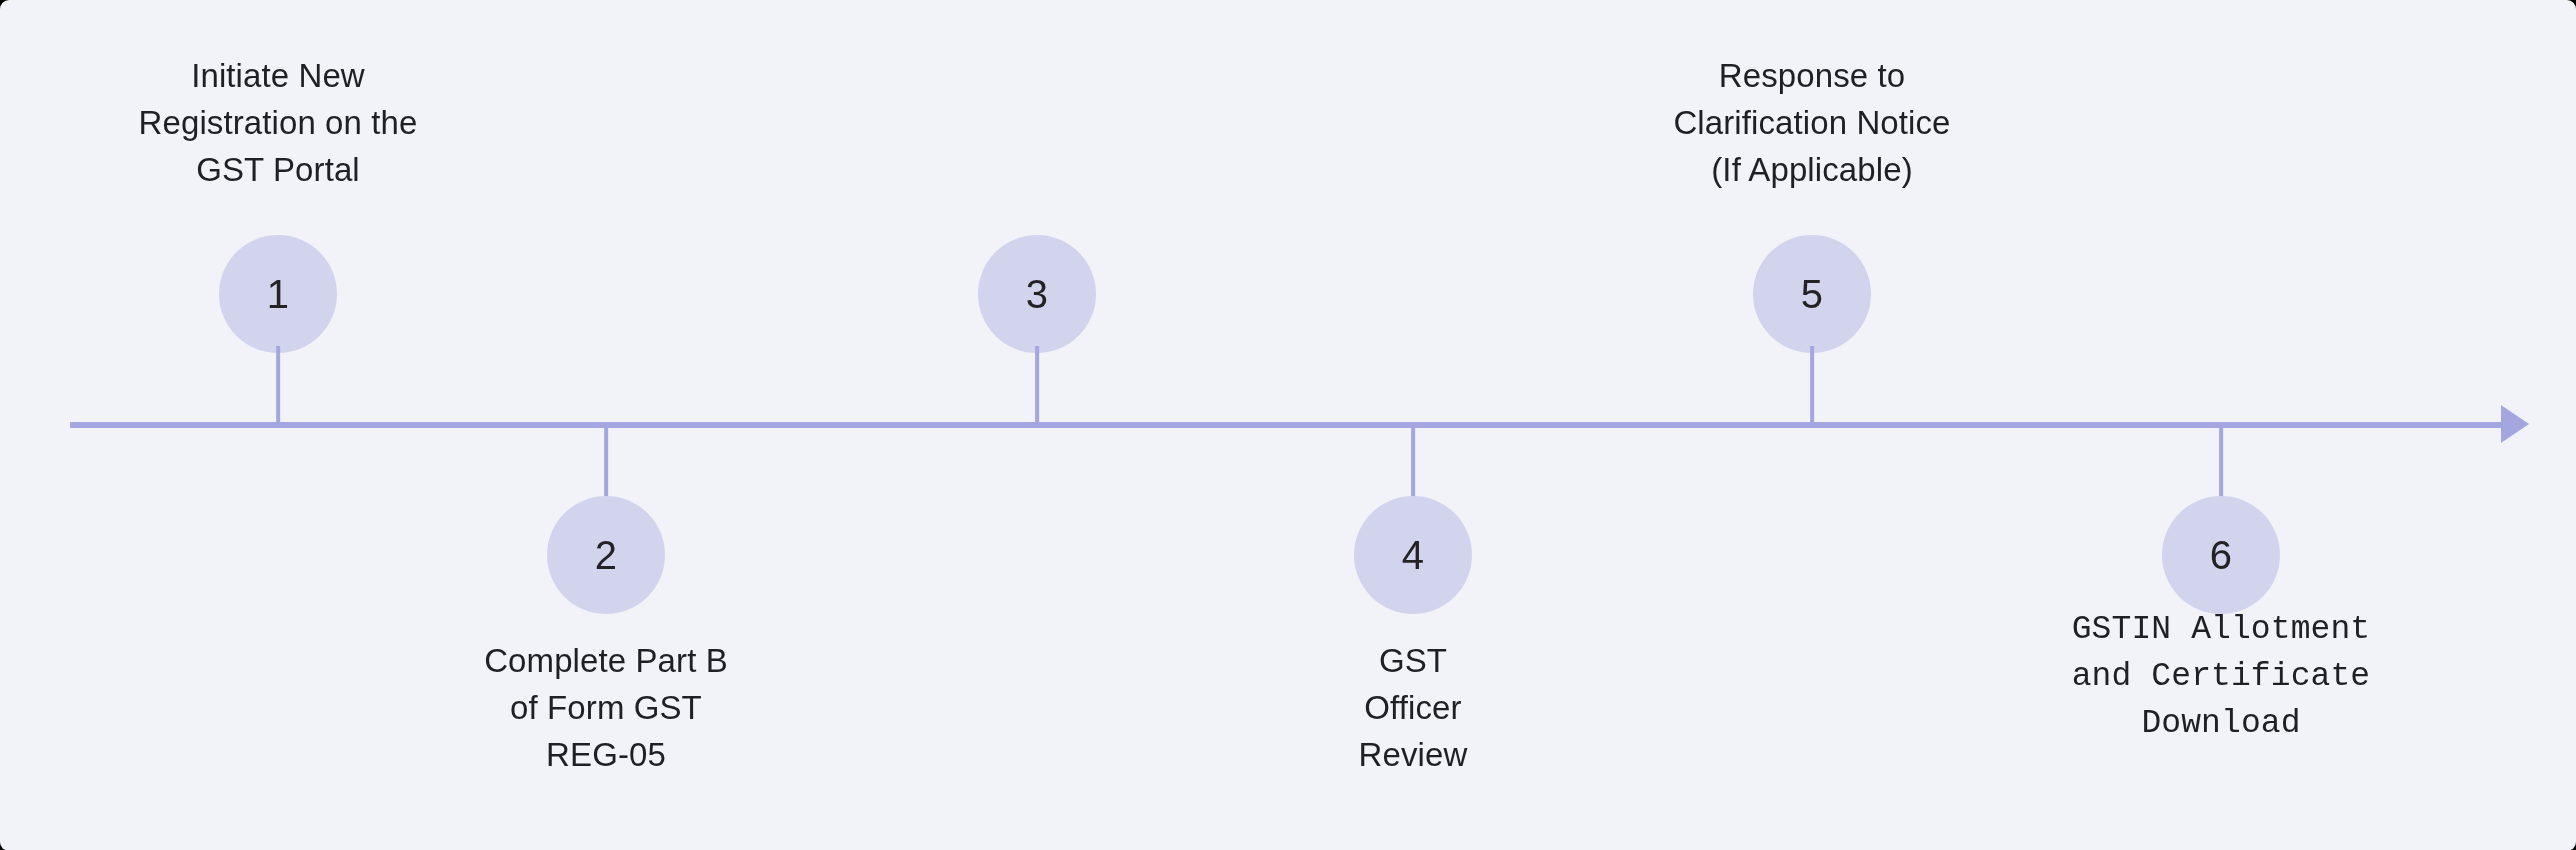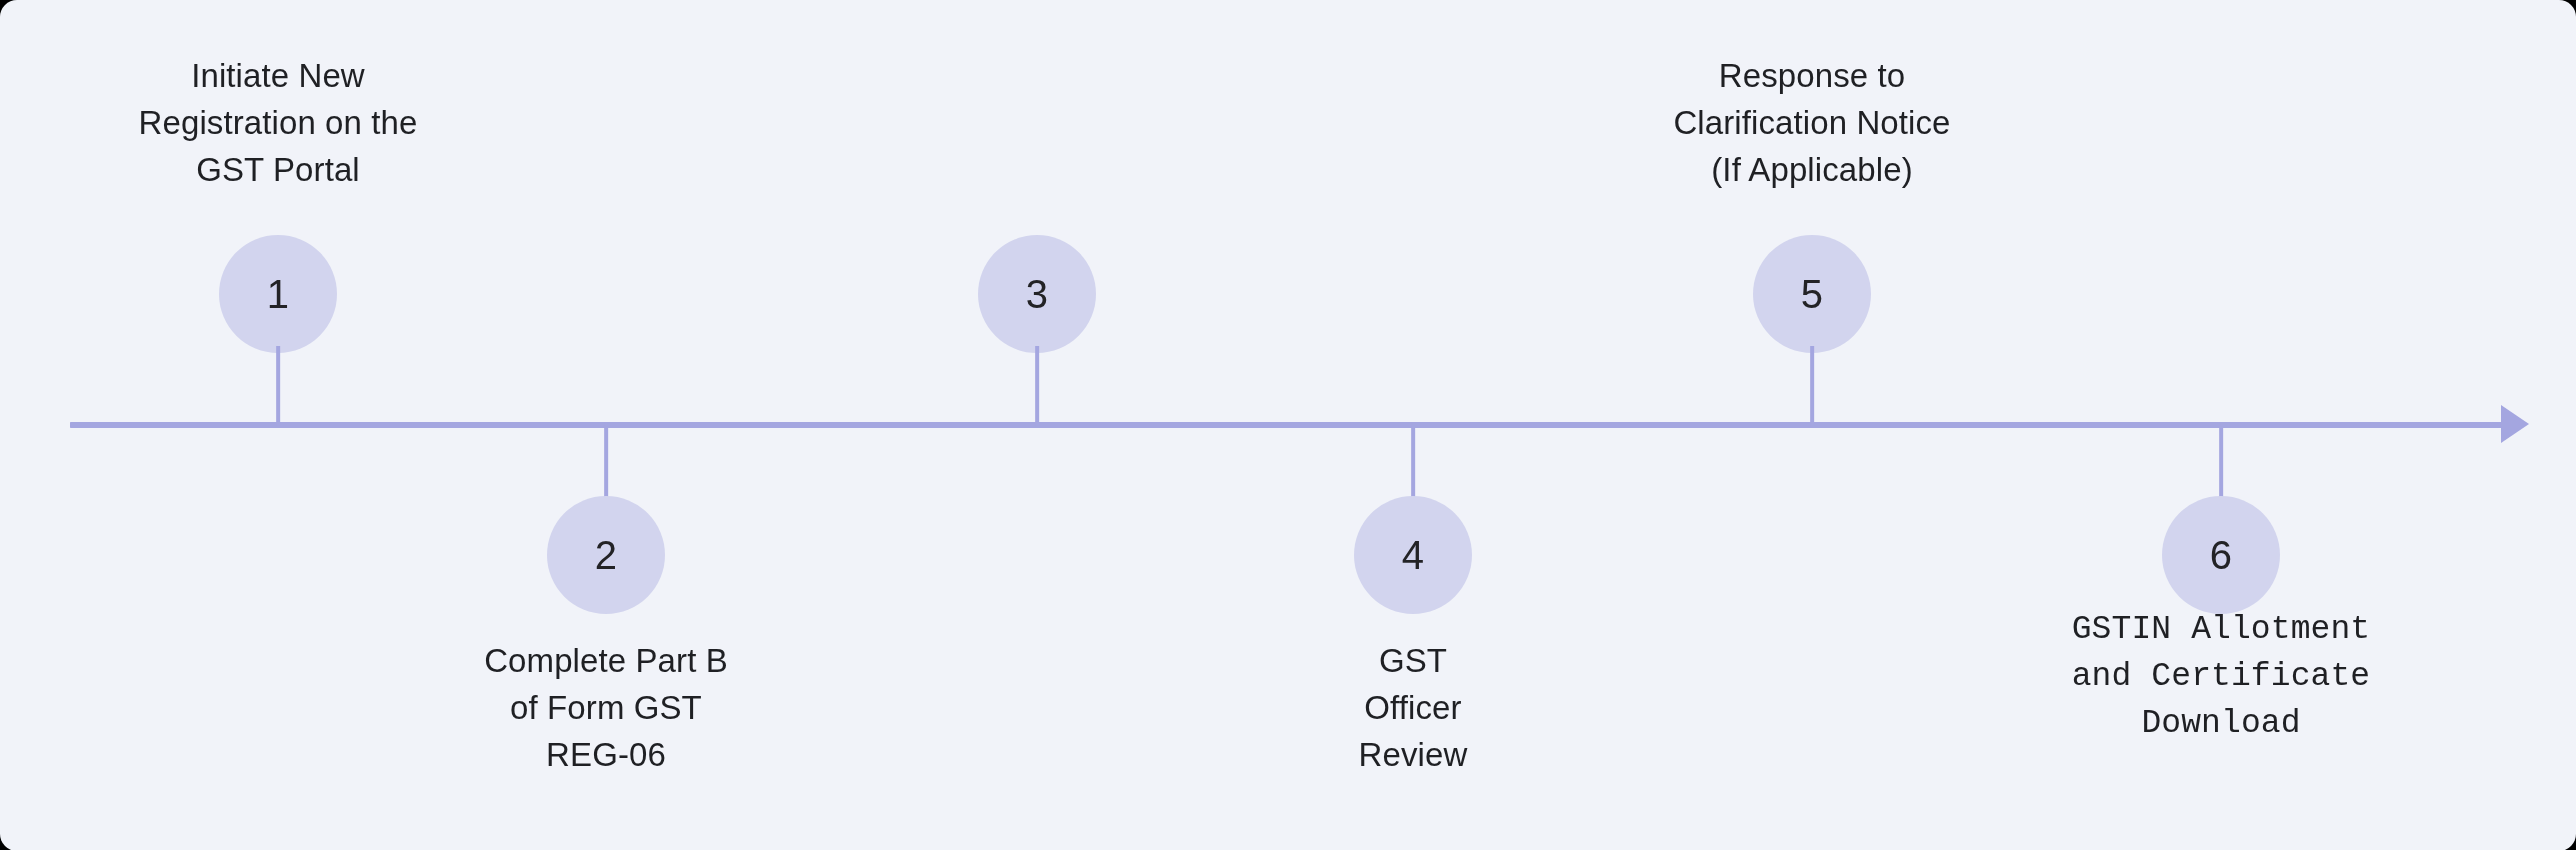--- a/index.html
+++ b/index.html
@@ -12,21 +12,21 @@
     height: 851px;
     overflow: hidden;
     font-family: "Liberation Sans", sans-serif;
   }
 
   #timeline-canvas {
     position: relative;
     width: 2576px;
     height: 851px;
     background: #f1f3f9;
-    border-radius: 17px;
+    border-radius: 9px;
     overflow: hidden;
     box-sizing: border-box;
   }
 
   
   .axis-line {
     position: absolute;
     left: 70px;
     top: 422px;
     height: 5.9px;
@@ -111,21 +111,21 @@
     <span class="node-number">1</span>
   </div>
   <div class="stem up" style="left:278px;"></div>
 
   <div class="stem down" style="left:606px;"></div>
   <div class="node" style="left:606px; top:555px;">
     <span class="node-number">2</span>
   </div>
   <div class="caption below" style="left:606px; top:637px;">Complete Part B
 of Form GST
-REG-06</div>
+REG-05</div>
 
   <div class="node" style="left:1037px; top:294px;">
     <span class="node-number">3</span>
   </div>
   <div class="stem up" style="left:1037px;"></div>
 
   <div class="stem down" style="left:1413px;"></div>
   <div class="node" style="left:1413px; top:555px;">
     <span class="node-number">4</span>
   </div>

